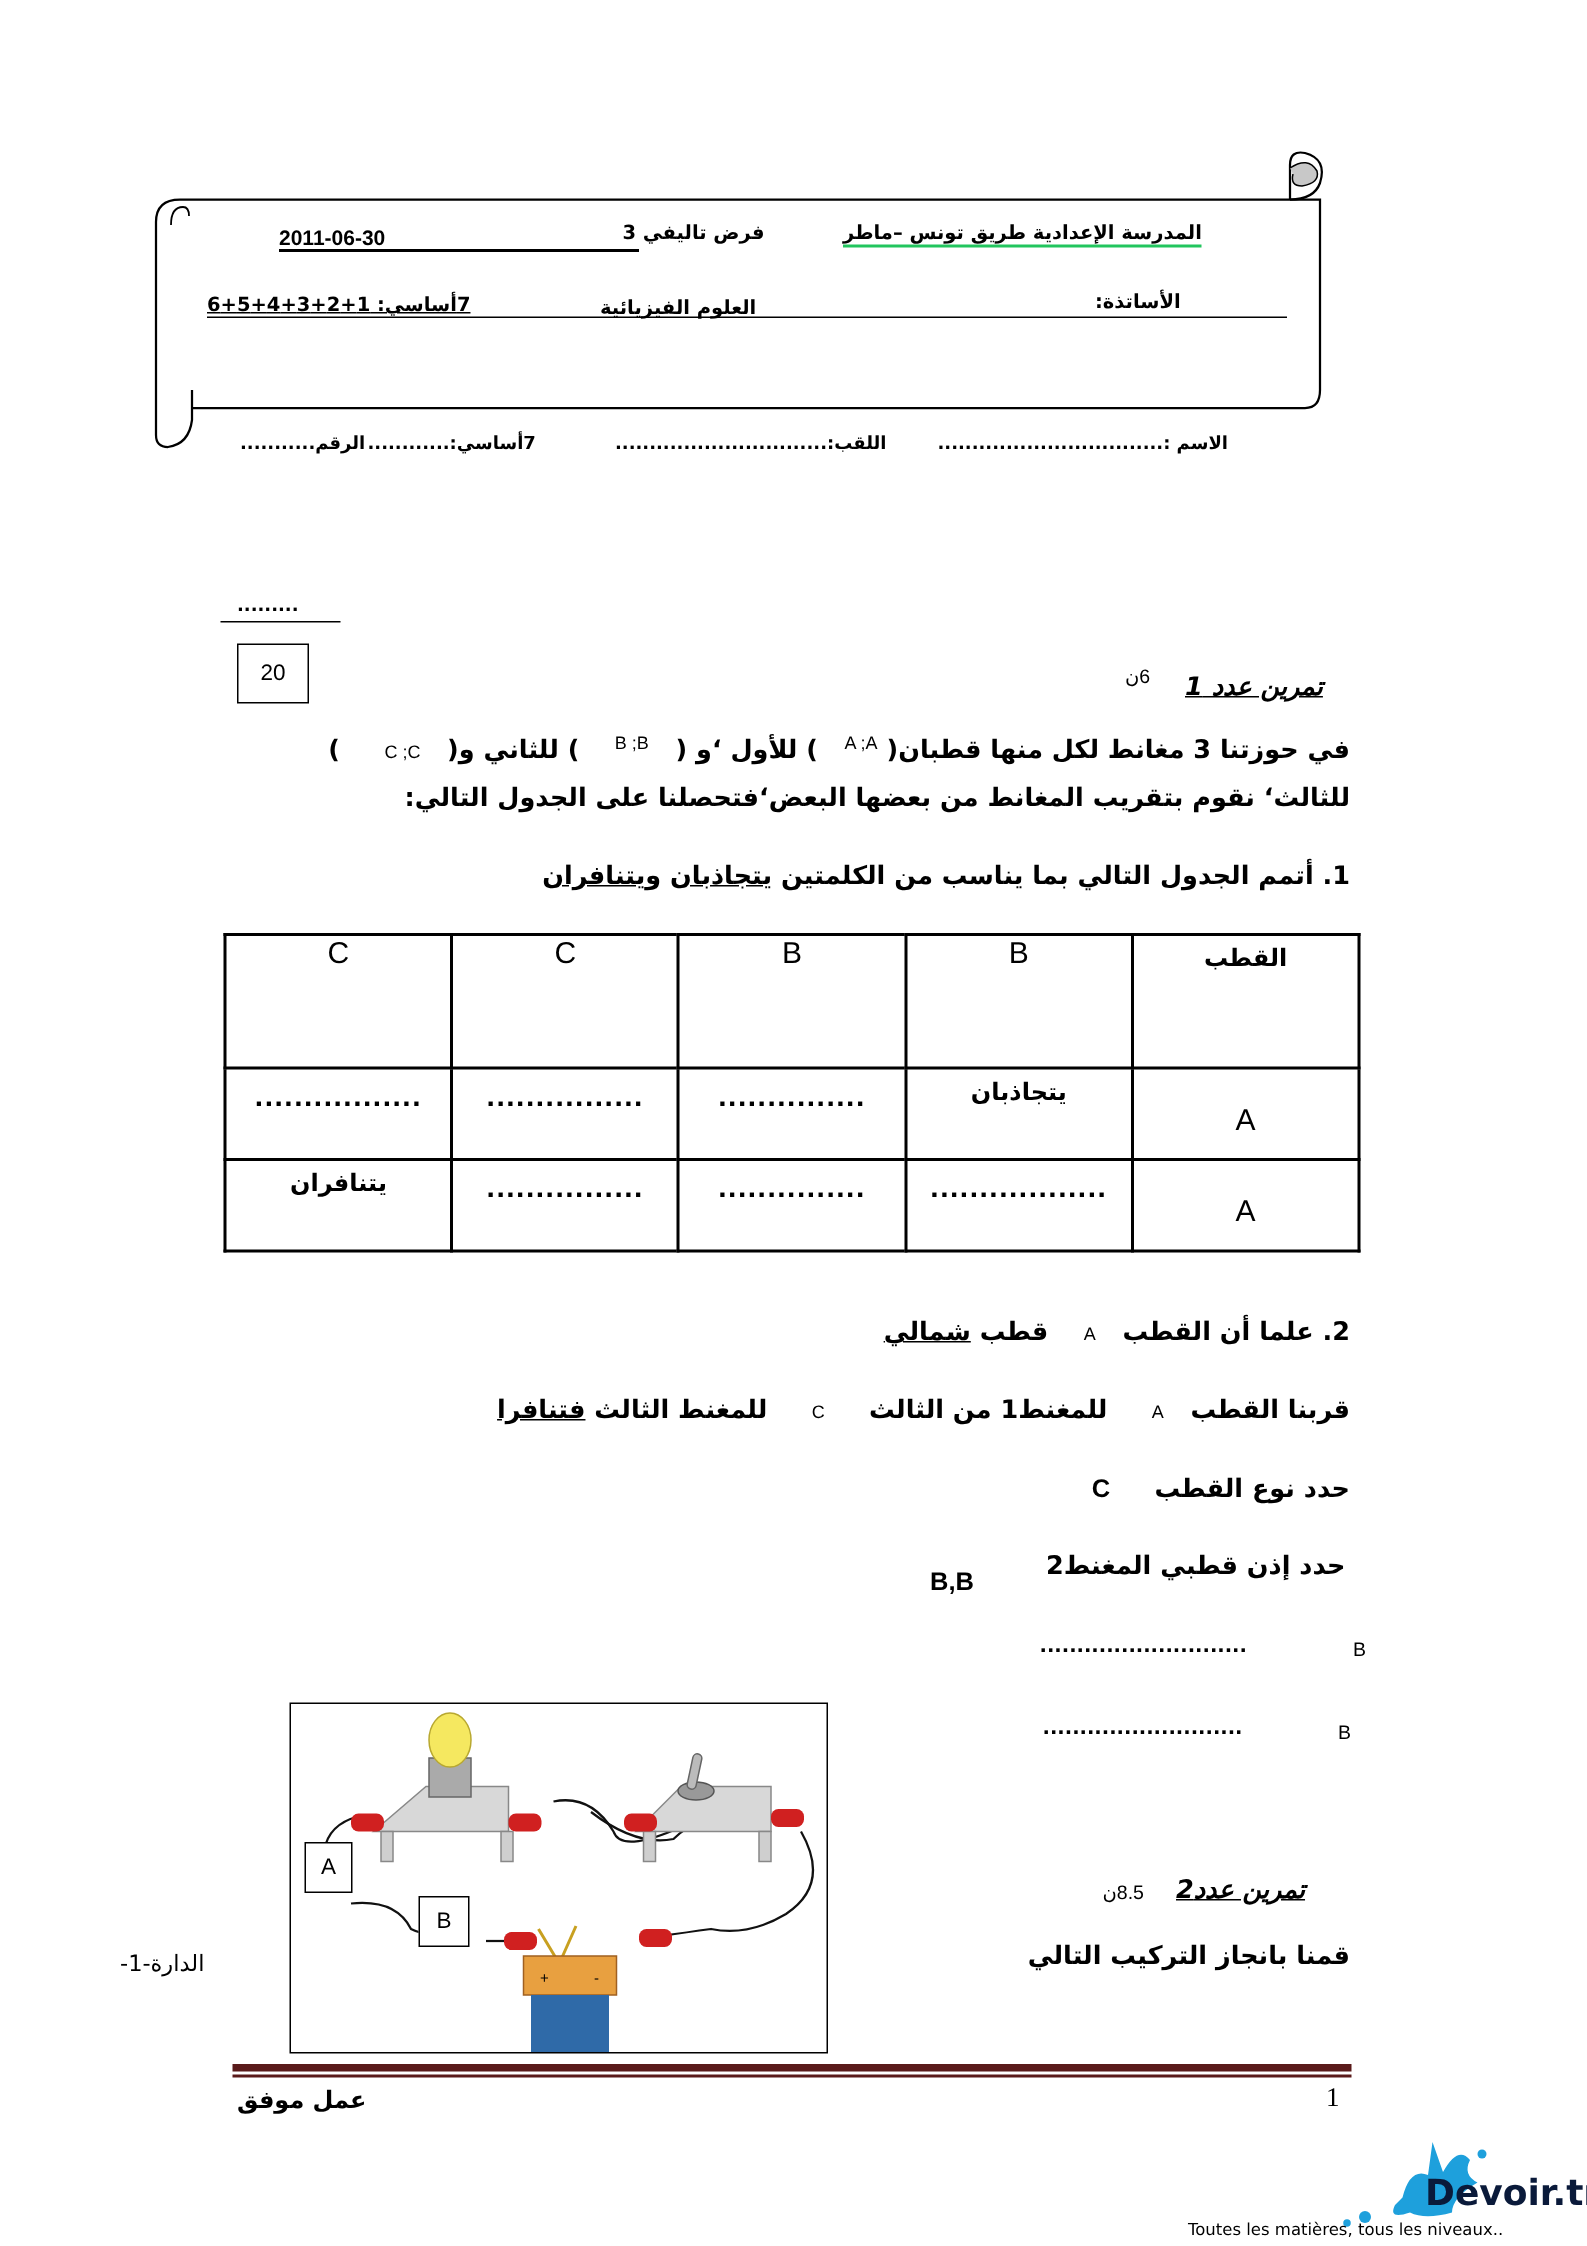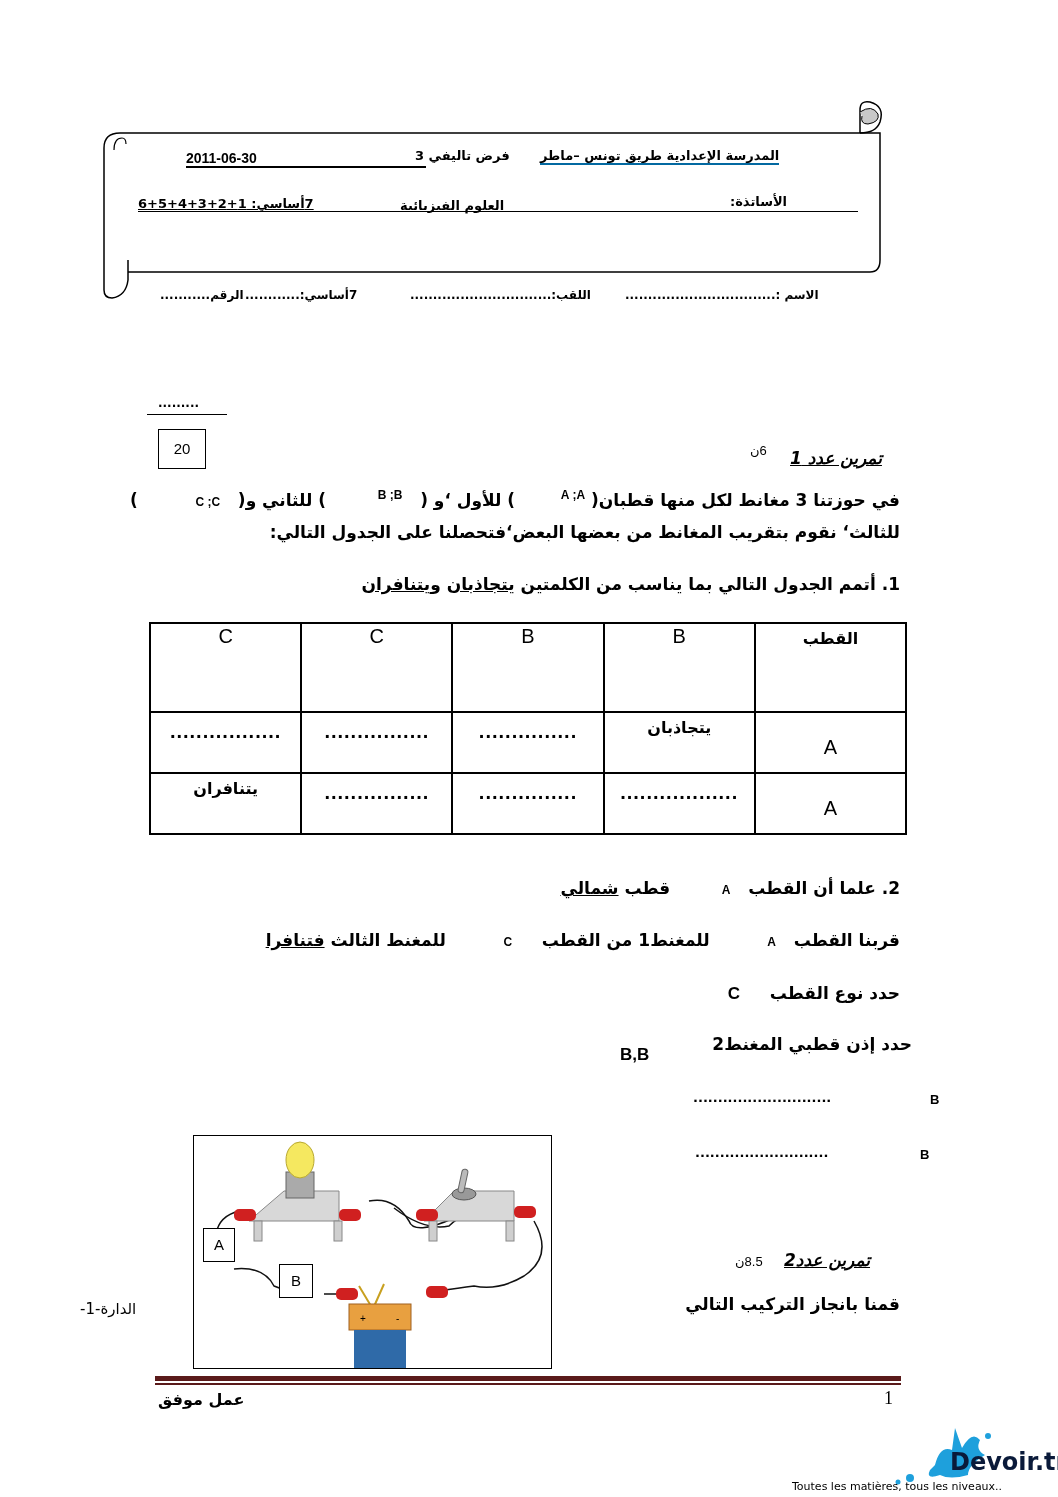--- a/index.html
+++ b/index.html
@@ -15,21 +15,21 @@
 
   .namebar { font-size:12px; font-weight:bold; white-space:nowrap; }
 
   .scorebox { left:158px; top:429px; width:46px; height:38px; border:1.5px solid #000;
               font-family:"Liberation Sans", sans-serif; font-size:15px; text-align:center; line-height:38px; }
   .scoreline { left:147px; top:414px; width:80px; border-top:1px solid #000; }
 
   .ex-title { font-size:17px; font-weight:bold; font-style:italic; text-decoration:underline; white-space:nowrap;margin-top:10px; }
   .pts { font-family:"Liberation Sans", sans-serif; font-size:13px; white-space:nowrap; }
   .para { font-size:17px; font-weight:bold; white-space:nowrap; }
-  .lat { font-family:"Liberation Sans", sans-serif; font-weight:bold; font-size:12px;margin-left:28px; }
+  .lat { font-family:"Liberation Sans", sans-serif; font-weight:normal; font-size:12px; }
 
   table.grid { position:absolute; left:149px; top:622px; width:758px; border-collapse:collapse; }
   table.grid td { border:2px solid #000; width:20%; vertical-align:top; text-align:center;
                   font-family:"Liberation Sans", sans-serif; font-size:20px; }
   table.grid tr.r0 td { height:85px; }
   table.grid tr.r1 td, table.grid tr.r2 td { height:57px; }
   .dots { letter-spacing:1px; font-weight:bold; display:inline-block; margin-top:6px; }
   .word { font-family:"DejaVu Sans", sans-serif; font-weight:bold; font-size:16px; display:inline-block; margin-top:4px; }
   .rowpole { display:block; margin-top:22px; }
 
@@ -48,21 +48,21 @@
 <body>
 
 <svg class="abs scroll" viewBox="0 0 790 200" width="790" height="200">
   <path d="M20,33 L760,33 L760,10 Q760,0 770,2 Q785,6 780,22 Q776,33 760,33" fill="none" stroke="#000" stroke-width="1.5"></path>
   <path d="M760,12 Q772,4 778,14 Q780,22 768,24 Q760,24 762,16" fill="#c8c8c8" stroke="#000" stroke-width="1"></path>
   <path d="M760,33 L780,33 L780,160 Q780,172 770,172 L28,172" fill="none" stroke="#000" stroke-width="1.5"></path>
   <path d="M20,33 Q4,33 4,48 L4,190 Q4,198 12,198 Q26,196 28,180 L28,160" fill="none" stroke="#000" stroke-width="1.5"></path>
   <path d="M14,50 Q14,38 22,38 Q26,38 26,44" fill="none" stroke="#000" stroke-width="1.2"></path>
 </svg>
 
-<div class="abs hdr rtl" style="left:540px; top:148px; border-bottom:2px solid #0369a1;">المدرسة الإعدادية طريق تونس –ماطر</div>
+<div class="abs hdr rtl" style="left:562px; top:148px; border-bottom:2px solid #22c55e;">المدرسة الإعدادية طريق تونس –ماطر</div>
 <div class="abs hdr rtl" style="left:415px; top:148px;">فرض تاليفي 3</div>
 <div class="abs hdr" style="left:186px; top:150px; width:240px; border-bottom:2px solid #000; font-family:'Liberation Sans',sans-serif; font-size:14px;">2011-06-30</div>
 
 <div class="abs" style="left:138px; top:211px; width:720px; border-top:1.5px solid #000;"></div>
 <div class="abs hdr rtl" style="left:730px; top:194px;">الأساتذة:</div>
 <div class="abs hdr rtl" style="left:400px; top:198px;">العلوم الفيزيائية</div>
 <div class="abs hdr" style="left:138px; top:196px; text-decoration:underline; font-family:'DejaVu Sans',sans-serif;text-align:right;"><span class="rtl">7أساسي: 1+2+3+4+5+6</span></div>
 
 <div class="abs namebar rtl" style="left:625px; top:288px;">الاسم :.................................</div>
 <div class="abs namebar rtl" style="left:410px; top:288px;">اللقب:...............................</div>
@@ -125,30 +125,30 @@
 
 <div class="abs para rtl" style="right:158px; top:878px;">
   <span>2. علما أن القطب</span>
   &nbsp;&nbsp;<span class="lat">A</span>&nbsp;&nbsp;&nbsp;
   <span>قطب</span>
   <span class="u">شمالي</span>
 </div>
 <div class="abs para rtl" style="right:158px; top:930px;">
   <span>قربنا القطب</span>
   &nbsp;&nbsp;<span class="lat">A</span>&nbsp;&nbsp;&nbsp;&nbsp;
-  <span>للمغنط1 من القطب</span>
+  <span>للمغنط1 من الثالث</span>
   &nbsp;&nbsp;&nbsp;&nbsp;<span class="lat">C</span>&nbsp;&nbsp;&nbsp;&nbsp;
   <span>للمغنط الثالث</span>
   <span class="u">فتنافرا</span>
 </div>
 <div class="abs para rtl" style="right:158px; top:983px;">
   <span>حدد نوع القطب</span>
   &nbsp;&nbsp;&nbsp;&nbsp;<span style="font-family:'Liberation Sans',sans-serif;">C</span>
 </div>
-<div class="abs para rtl" style="right:146px; top:1034px;">حدد إذن قطبي المغنط2</div>
+<div class="abs para rtl" style="right:161px; top:1034px;">حدد إذن قطبي المغنط2</div>
 <div class="abs para" style="left:620px; top:1045px; font-family:'Liberation Sans',sans-serif;">B,B</div>
 
 <div class="abs" style="left:693px; top:1090px; font-weight:bold; font-size:13px;">............................</div>
 <div class="abs lat" style="left:902px; top:1092px; font-size:13px;">B</div>
 <div class="abs" style="left:695px; top:1145px; font-weight:bold; font-size:13px;">...........................</div>
 <div class="abs lat" style="left:892px; top:1147px; font-size:13px;">B</div>
 
 <div class="abs circuit">
   <svg width="357" height="232" viewBox="0 0 357 232">
 

